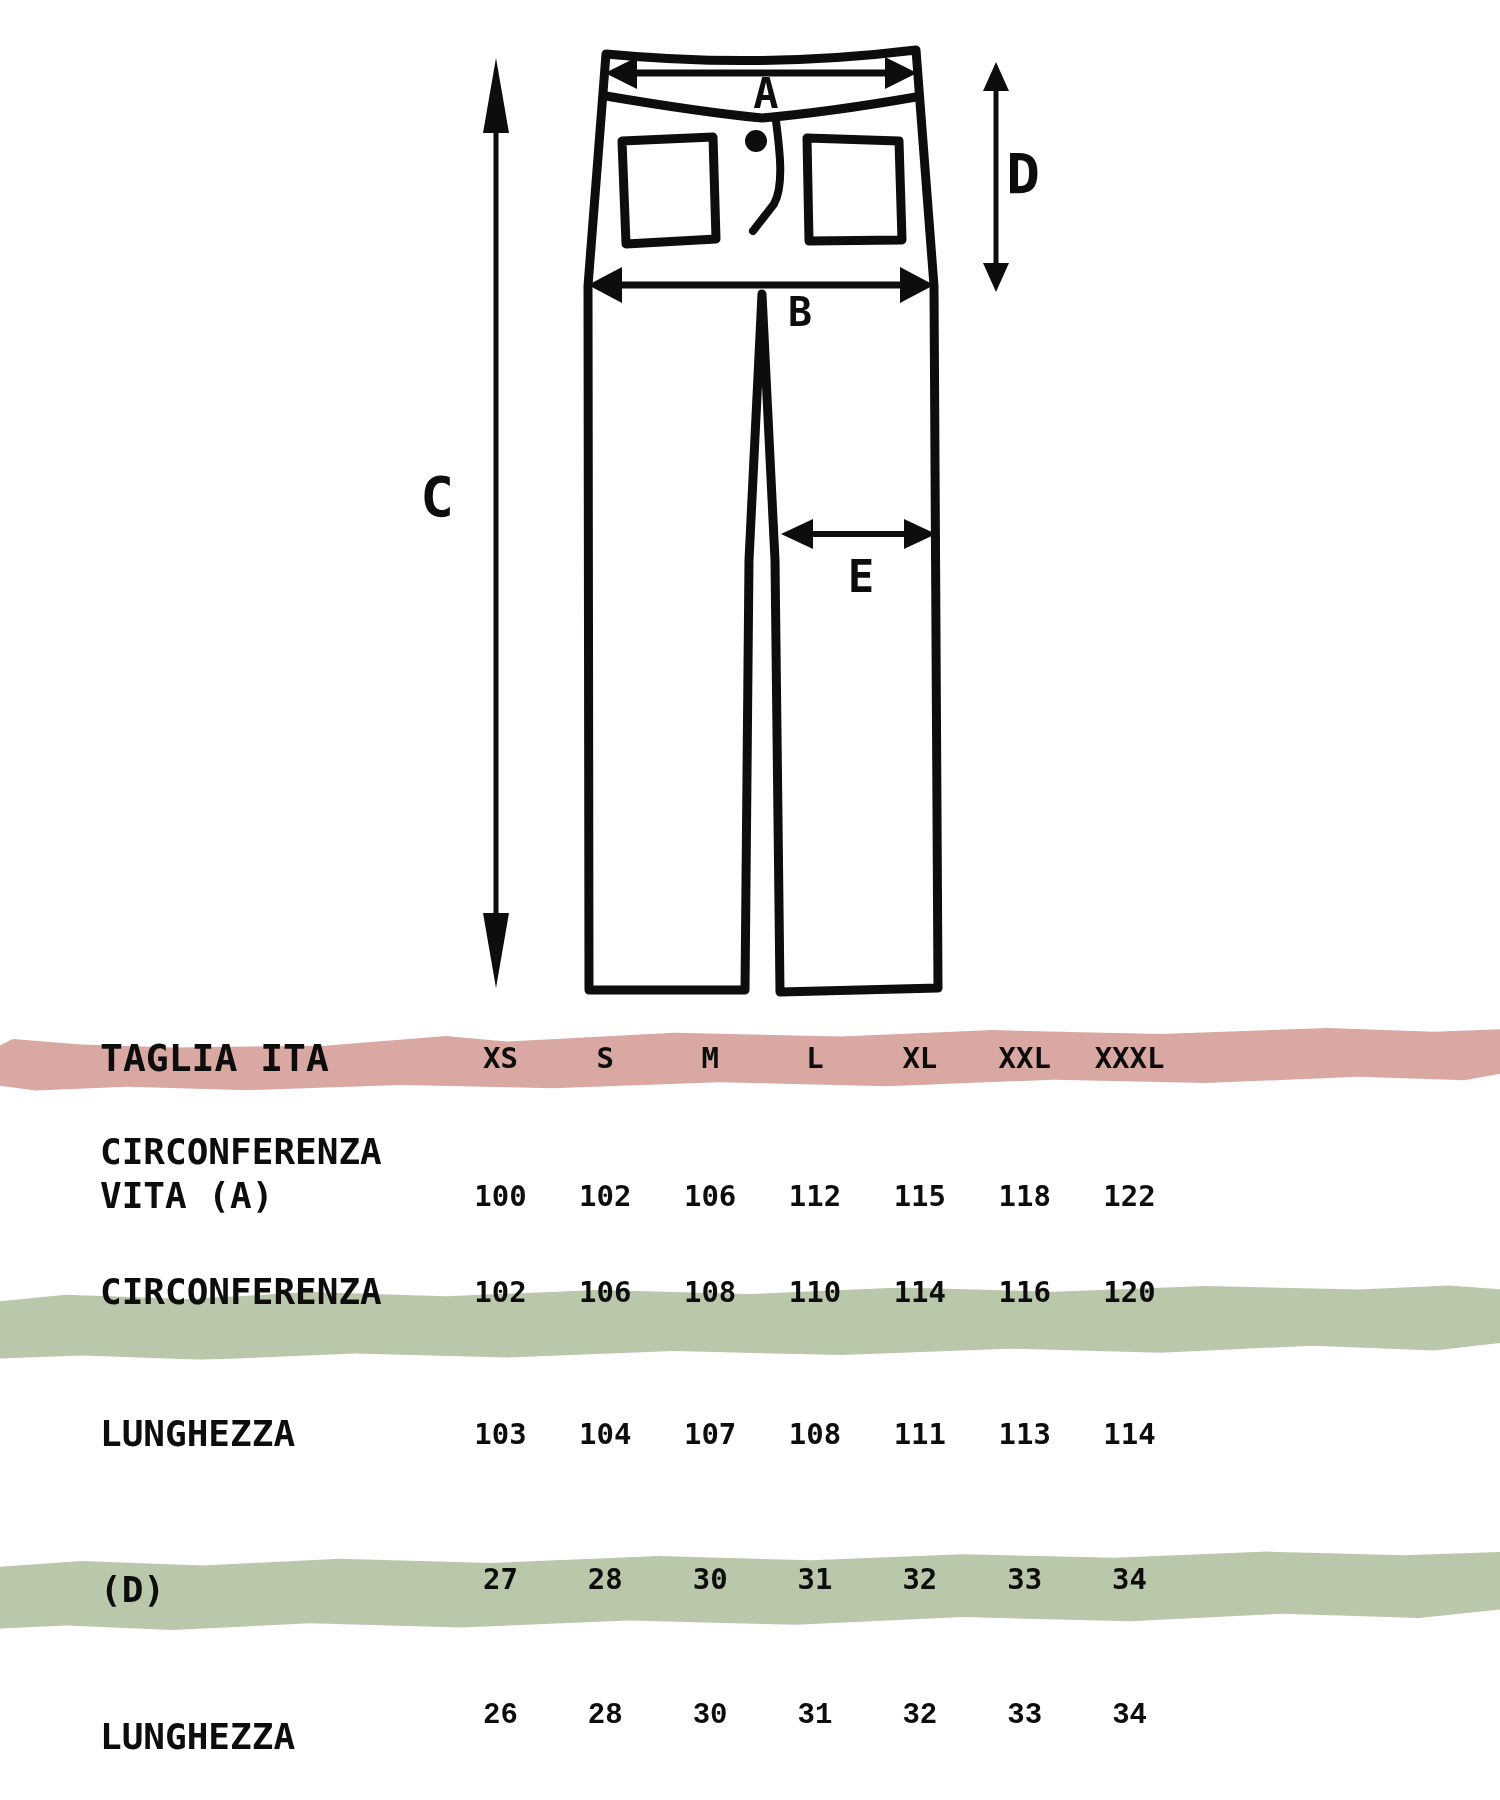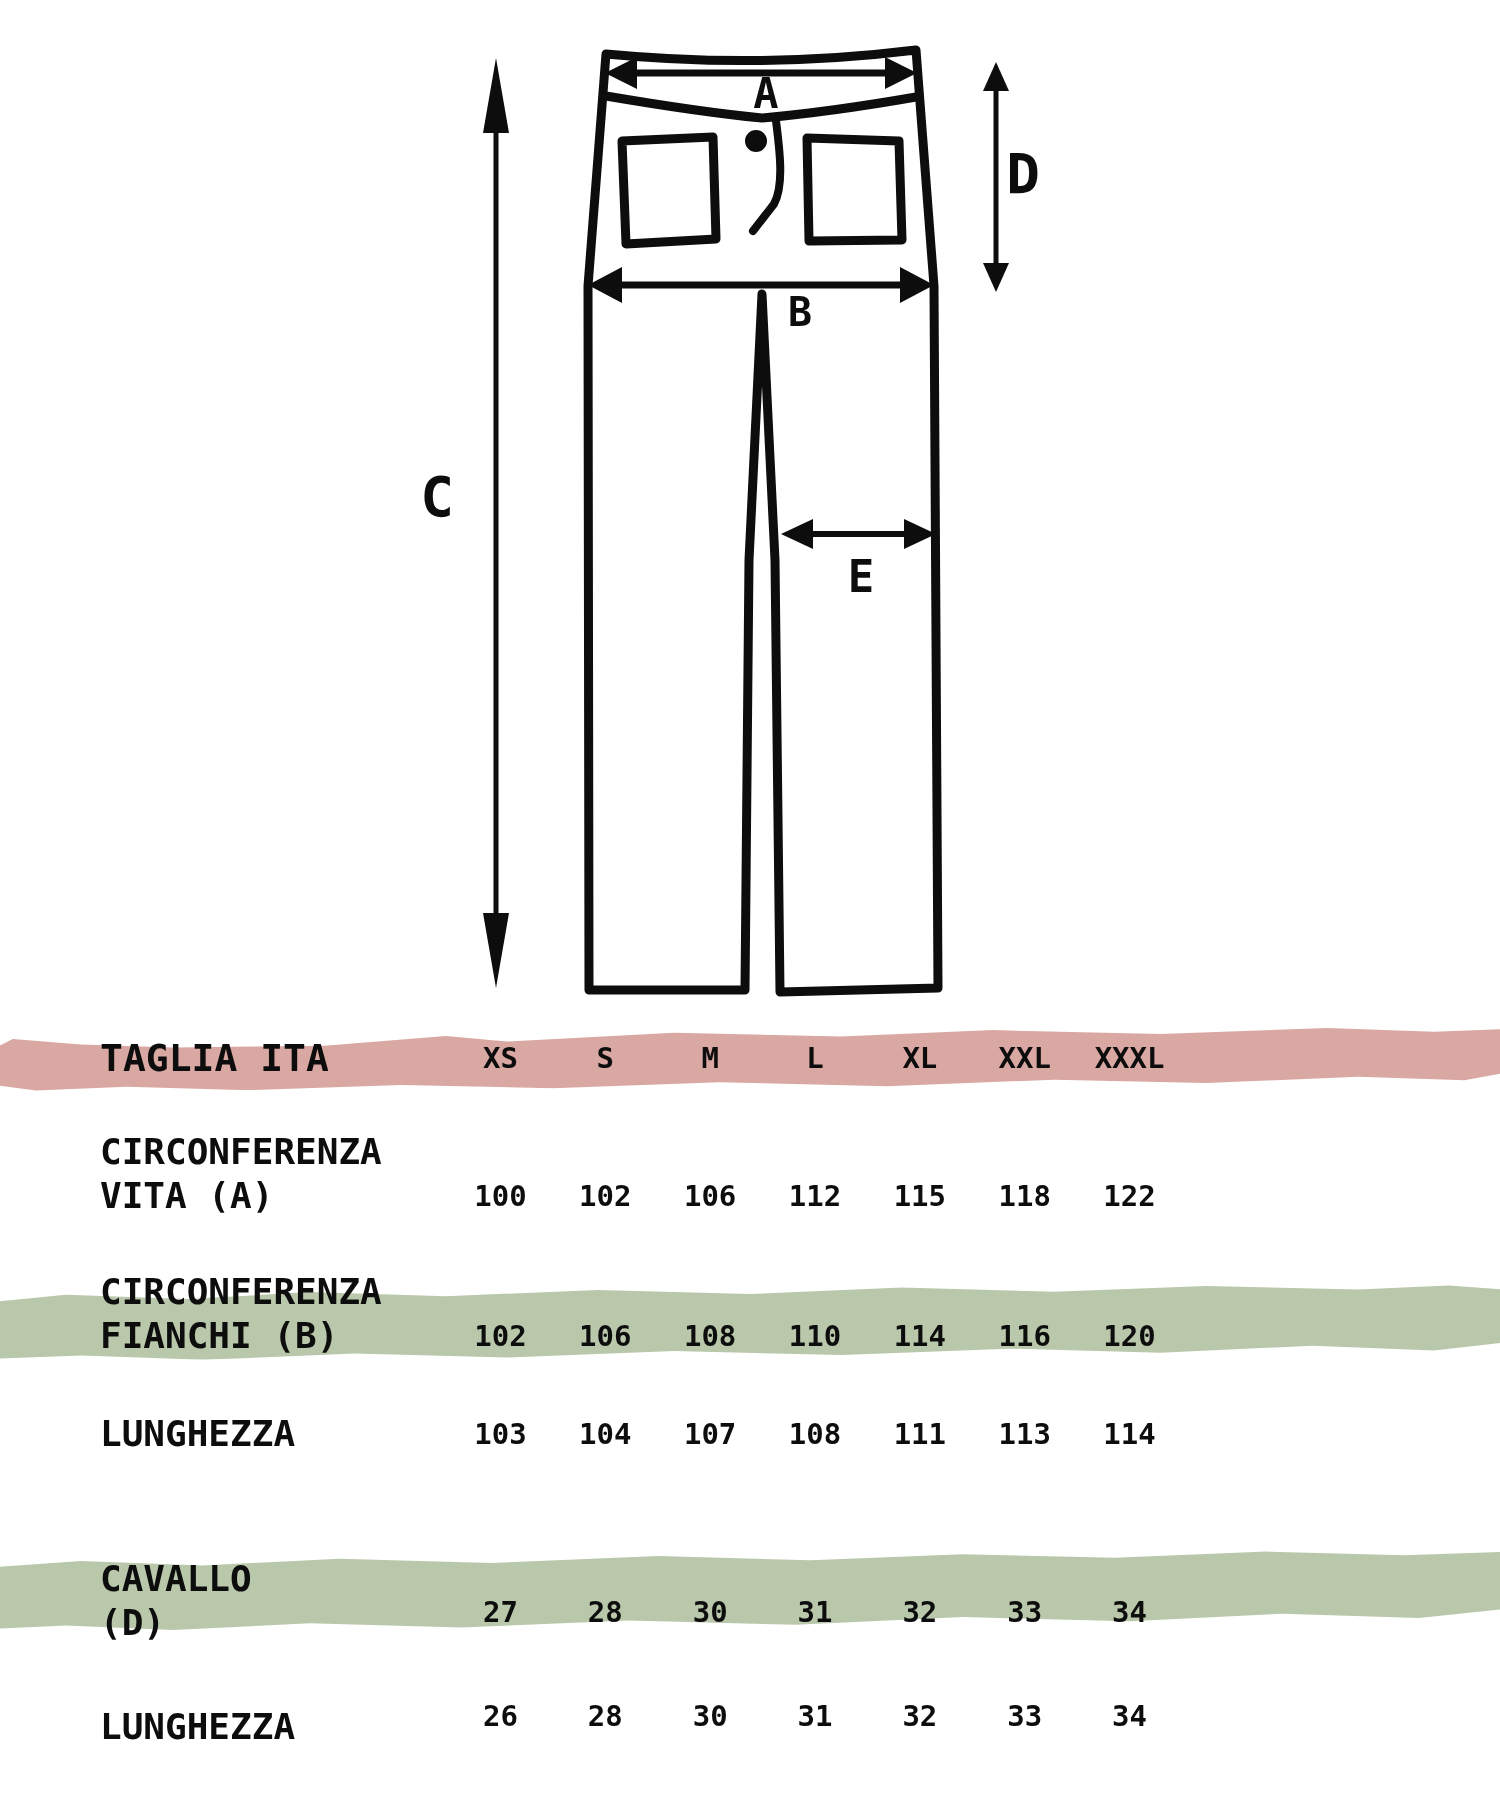--- a/index.html
+++ b/index.html
@@ -52,21 +52,21 @@
   .trow-header{top:1034px;}
   .trow-header .lbl{font-size:38px;line-height:48px;}
   .trow-header .val{line-height:48px;}
   .trow-1{top:1130px;}
   .trow-2{top:1270px;}
   .trow-3{top:1412px;}
   .trow-4{top:1557px;}
   .trow-5{top:1694px;}
   .trow-3 .val{margin-bottom:0;}
   .trow-4 .val{margin-bottom:11px;}
-  .trow-5 .val{margin-bottom:11px;}
+  .trow-5 .val{margin-bottom:21px;font-family:Liberation Mono, monospace;}
 </style>
 </head>
 <body>
 
 <div class="page">
 
   <svg class="diagram-svg" width="1500" height="1020" viewBox="0 0 1500 1020">
     <g stroke="#0D0D0D" fill="none" stroke-linejoin="round" stroke-linecap="round">
       <path stroke-width="9" d="M 606,54 C 710,64 818,62 916,50 L 934,286 L 938,988 L 780,992 L 775,560 L 762,294 L 749,560 L 745,990 L 589,990 L 588,286 Z"></path>
       <path stroke-width="9" d="M 606,96 Q 700,112 762,118 Q 830,112 916,97"></path>
@@ -138,21 +138,20 @@
     <div class="val">106</div>
     <div class="val">112</div>
     <div class="val">115</div>
     <div class="val">118</div>
     <div class="val">122</div>
   </div>
 
   <div class="trow trow-2">
     <div>
       <div class="lbl">CIRCONFERENZA</div>
-      <div class="lbl">FIANCHI (B)</div>
     </div>
     <div class="val">102</div>
     <div class="val">106</div>
     <div class="val">108</div>
     <div class="val">110</div>
     <div class="val">114</div>
     <div class="val">116</div>
     <div class="val">120</div>
   </div>
 
@@ -164,21 +163,20 @@
     <div class="val">104</div>
     <div class="val">107</div>
     <div class="val">108</div>
     <div class="val">111</div>
     <div class="val">113</div>
     <div class="val">114</div>
   </div>
 
   <div class="trow trow-4">
     <div>
-      <div class="lbl">CAVALLO</div>
       <div class="lbl">(D)</div>
     </div>
     <div class="val">27</div>
     <div class="val">28</div>
     <div class="val">30</div>
     <div class="val">31</div>
     <div class="val">32</div>
     <div class="val">33</div>
     <div class="val">34</div>
   </div>

